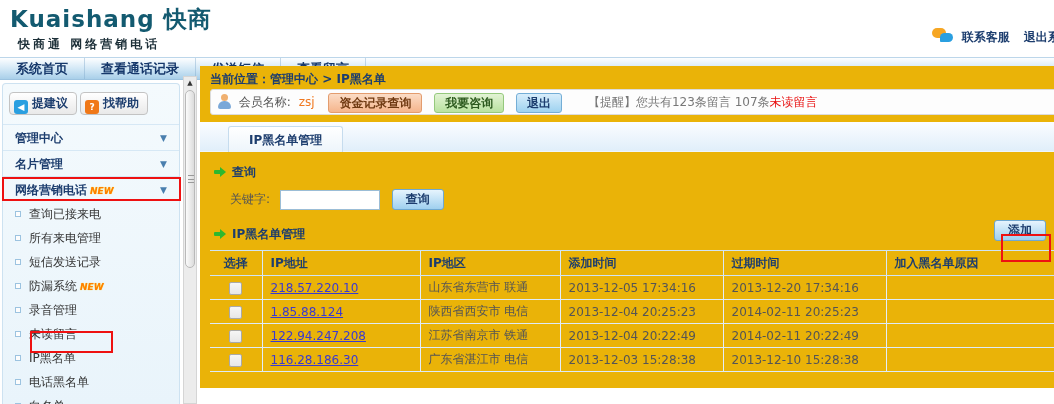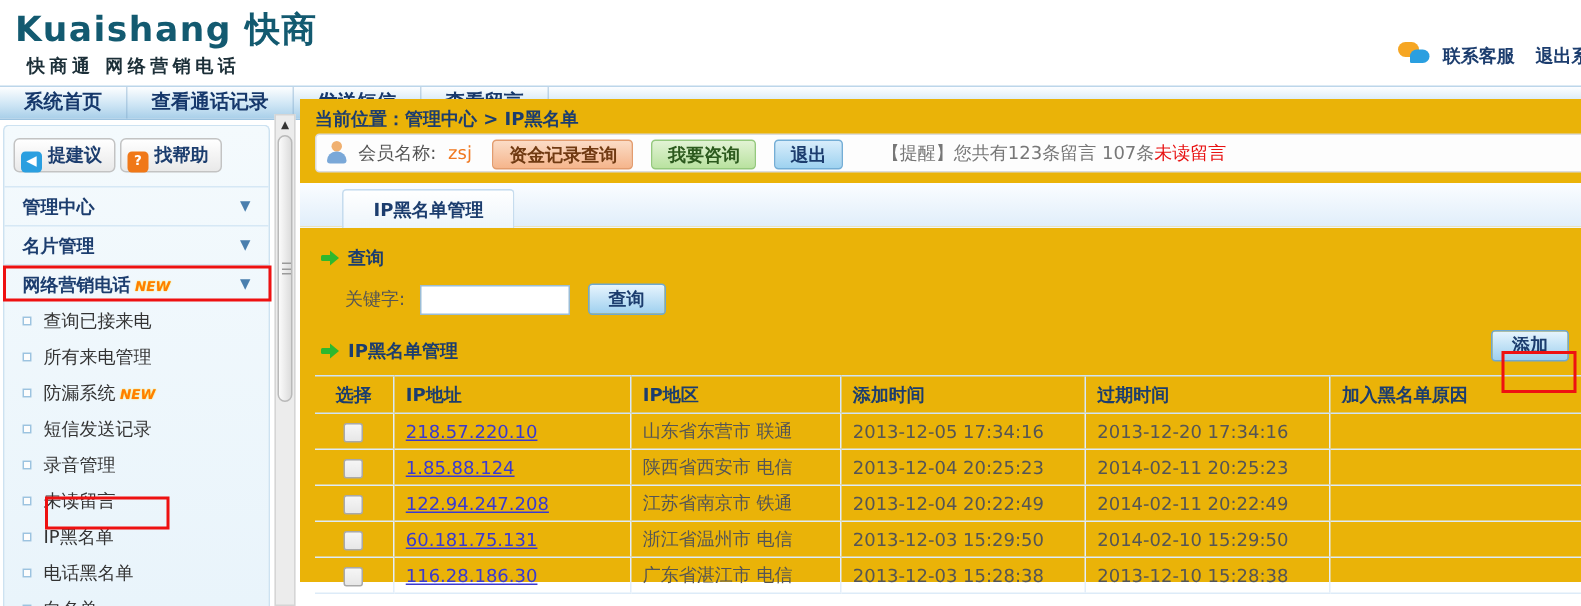--- a/index.html
+++ b/index.html
@@ -150,22 +150,22 @@
     <div class="side-section">
       <span>名片管理</span>
       <span class="chev">▼</span>
     </div>
     <div class="side-section">
       <span>网络营销电话</span><span class="new-badge">NEW</span>
       <span class="chev">▼</span>
     </div>
     <div class="side-item"><span class="bullet"></span><span>查询已接来电</span></div>
     <div class="side-item"><span class="bullet"></span><span>所有来电管理</span></div>
+    <div class="side-item"><span class="bullet"></span><span>短信发送记录</span></div>
     <div class="side-item"><span class="bullet"></span><span>防漏系统</span><span class="new-badge">NEW</span></div>
-    <div class="side-item"><span class="bullet"></span><span>短信发送记录</span></div>
     <div class="side-item"><span class="bullet"></span><span>录音管理</span></div>
     <div class="side-item"><span class="bullet"></span><span>未读留言</span></div>
     <div class="side-item"><span class="bullet"></span><span>IP黑名单</span></div>
     <div class="side-item"><span class="bullet"></span><span>电话黑名单</span></div>
     <div class="side-item"><span class="bullet"></span><span>白名单</span></div>
   </div>
 
   <div class="v-scrollbar">
     <div class="scroll-up">▲</div>
     <div class="scroll-thumb">
@@ -243,28 +243,20 @@
       <tr>
         <td><span class="checkbox"></span></td>
         <td><a class="ip-link">122.94.247.208</a></td>
         <td>江苏省南京市 铁通</td>
         <td>2013-12-04 20:22:49</td>
         <td>2014-02-11 20:22:49</td>
         <td></td>
       </tr>
       <tr>
         <td><span class="checkbox"></span></td>
-        <td><a class="ip-link">60.181.75.131</a></td>
-        <td>浙江省温州市 电信</td>
-        <td>2013-12-03 15:29:50</td>
-        <td>2014-02-10 15:29:50</td>
-        <td></td>
-      </tr>
-      <tr>
-        <td><span class="checkbox"></span></td>
         <td><a class="ip-link">116.28.186.30</a></td>
         <td>广东省湛江市 电信</td>
         <td>2013-12-03 15:28:38</td>
         <td>2013-12-10 15:28:38</td>
         <td></td>
       </tr>
     </tbody>
       </table>
   </div>
 

